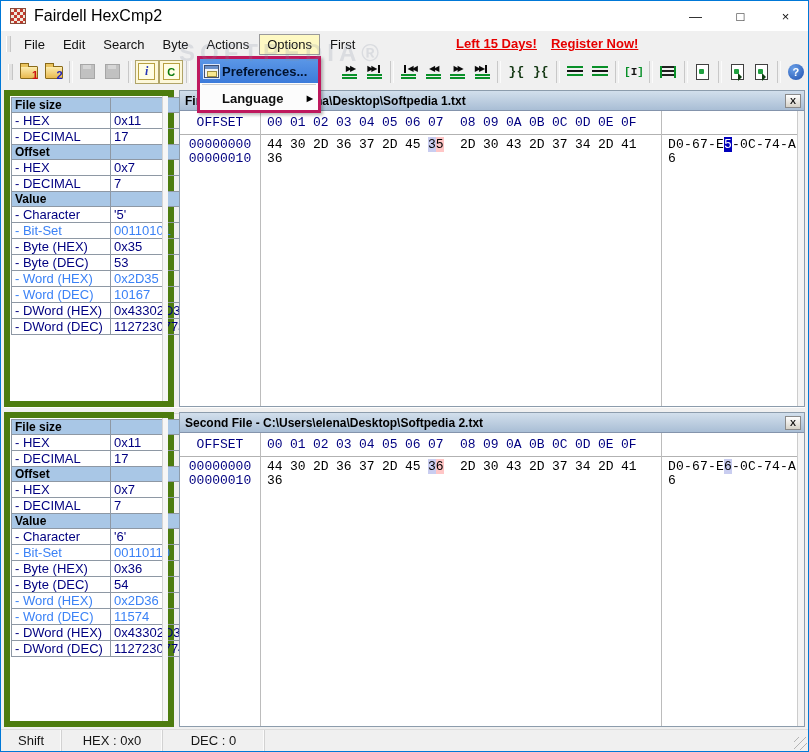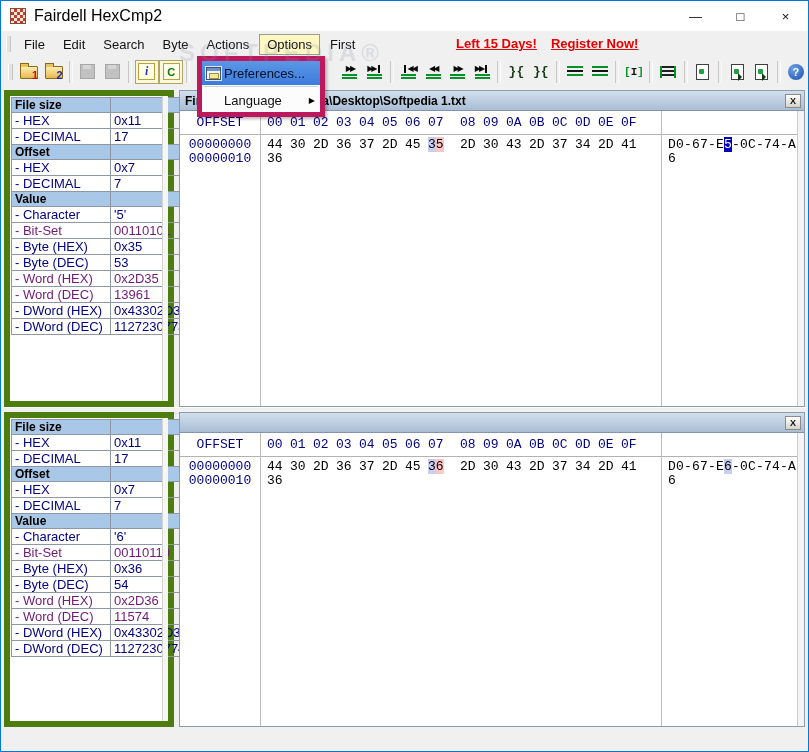--- a/index.html
+++ b/index.html
@@ -51,21 +51,21 @@
   .ic-doc{width:11px;height:14px;background:#fff;border:1px solid #404040;position:relative;}
   .ic-doc::after{content:"";position:absolute;left:2px;top:4px;width:5px;height:5px;background:#20a040;border-radius:1px;}
   .ic-doc.arr::before{content:"";position:absolute;right:-3px;bottom:-2px;border:4px solid transparent;border-left-color:#0e3e12;}
   .ic-help{width:16px;height:16px;border-radius:50%;background:radial-gradient(circle at 35% 30%,#6aa0e8,#1e4fae);color:#fff;font-weight:bold;font-size:11px;display:flex;align-items:center;justify-content:center;}
   .ic-prefs{width:15px;height:13px;border:1px solid #405070;background:#f0f4fa;position:relative;box-sizing:border-box;}
   .ic-prefs::before{content:"";position:absolute;left:0;top:0;right:0;height:3px;background:#6a90c8;}
   .ic-prefs::after{content:"";position:absolute;left:2px;top:5px;width:8px;height:4px;background:#f8e890;border:1px solid #a09040;}
   .ic-refresh svg{display:block;}
 
   
-  .menu-popup{position:absolute;left:196px;top:55px;width:118px;background:#fcfcfc;border:5px solid #be185d;box-shadow:2px 2px 3px rgba(0,0,0,.28);z-index:40;}
+  .menu-popup{position:absolute;left:196px;top:55px;width:118px;background:#fcfcfc;border:3px solid #be185d;box-shadow:2px 2px 3px rgba(0,0,0,.28);z-index:40;font-weight:bold;}
   .menu-item{height:24px;display:flex;align-items:center;font-size:13px;color:#101010;position:relative;}
   .menu-item.highlight{background:linear-gradient(#5b97e6,#3c7bda);color:#00122e;}
   .mi-icon{width:22px;display:flex;align-items:center;justify-content:center;flex:0 0 auto;}
   .menu-item.highlight .mi-icon .ic-prefs{box-shadow:0 0 0 1px #dce8fa;}
   .mi-label{flex:1;}
   .mi-arrow{font-size:8px;margin-right:5px;color:#000;}
   .menu-sep{height:1px;background:#d2d2d2;margin:1px 2px;}
 
   
   .content{flex:1;position:relative;background:#f0f0f0;}
@@ -75,21 +75,21 @@
   .splitter{position:absolute;left:3px;right:3px;top:320px;height:5px;background:#f0f0f0;border-top:1px solid #fdfdfd;border-bottom:1px solid #d9d9d9;}
 
   .sidebar{position:absolute;left:0;top:0;bottom:0;width:170px;background:#fff;border:6px solid #4d7c0f;box-sizing:border-box;}
   .side-strip{position:absolute;right:0;top:0;bottom:0;width:5px;border-left:1px solid #d4d4d4;background:#f6f6f6;}
   .info-table{border-collapse:collapse;margin:1px 0 0 1px;table-layout:fixed;width:162px;}
   .info-table td{border:1px solid #8e98a4;height:13px;font-size:13px;padding:0 3px;overflow:hidden;white-space:nowrap;}
   .info-table td.lbl{width:92px;}
   .info-table td.val{width:62px;}
   .info-table tr.hdr td{background:#a9c7e6;font-weight:bold;color:#000;font-size:12px;}
   .c-navy{color:#000080;}
-  .c-green{color:#701a75;}
+  .c-green{color:#3b82f6;}
 
   .hexpanel{position:absolute;left:175px;top:0;right:0;bottom:0;background:#fff;border:1px solid #8c9cac;box-sizing:border-box;display:flex;flex-direction:column;}
   .hexpanel-header{height:19px;flex:0 0 auto;background:linear-gradient(#d2dfec,#a9bed5);border-bottom:1px solid #8494ac;display:flex;align-items:center;font-weight:bold;font-size:12px;color:#000;padding-left:5px;}
   .panel-close{margin-left:auto;margin-right:3px;width:16px;height:14px;border:1px solid #8a8a8a;background:linear-gradient(#ffffff,#d6d2c8);display:flex;align-items:center;justify-content:center;font-size:9px;font-weight:bold;color:#111;box-sizing:border-box;}
   .hex-body{position:relative;flex:1;font-family:"Liberation Mono",monospace;font-size:13px;color:#000;overflow:hidden;}
   .vline{position:absolute;top:0;bottom:0;width:1px;background:#bcbcbc;}
   .vl-1{left:80px;}
   .vl-2{left:481px;}
   .right-strip{position:absolute;right:0;top:0;bottom:0;width:6px;border-left:1px solid #cccccc;background:#f4f4f4;}
   .hex-colhead{display:flex;height:23px;line-height:23px;border-bottom:1px solid #b2b2b2;color:#000080;}
@@ -336,21 +336,21 @@
               <tr>
                 <td class="lbl c-navy">- Byte (DEC)</td>
                 <td class="val c-navy">53</td>
               </tr>
               <tr>
                 <td class="lbl c-green">- Word (HEX)</td>
                 <td class="val c-green">0x2D35</td>
               </tr>
               <tr>
                 <td class="lbl c-green">- Word (DEC)</td>
-                <td class="val c-green">13961</td>
+                <td class="val c-green">10167</td>
               </tr>
               <tr>
                 <td class="lbl c-navy">- DWord (HEX)</td>
                 <td class="val c-navy">0x43302D35</td>
               </tr>
               <tr>
                 <td class="lbl c-navy">- DWord (DEC)</td>
                 <td class="val c-navy">1127230773</td>
               </tr>
             </tbody>
@@ -451,20 +451,21 @@
               <tr>
                 <td class="lbl c-navy">- DWord (DEC)</td>
                 <td class="val c-navy">1127230774</td>
               </tr>
             </tbody>
           </table>
         <div class="side-strip"></div>
       </div>
       <div class="hexpanel">
         <div class="hexpanel-header">
+          <span class="panel-title">Second File - C:\Users\elena\Desktop\Softpedia 2.txt</span>
           <span class="panel-close">X</span>
         </div>
         <div class="hex-body">
           <div class="vline vl-1"></div>
           <div class="vline vl-2"></div>
           <div class="right-strip"></div>
           <div class="hex-colhead">
             <span class="offset-cell">OFFSET</span>
             <span class="bytes-cell byte-headers"><span class="hx">00</span><span class="hx">01</span><span class="hx">02</span><span class="hx">03</span><span class="hx">04</span><span class="hx">05</span><span class="hx">06</span><span class="hx">07</span><span class="hx g8">08</span><span class="hx">09</span><span class="hx">0A</span><span class="hx">0B</span><span class="hx">0C</span><span class="hx">0D</span><span class="hx">0E</span><span class="hx">0F</span></span>
           </div>
@@ -478,15 +479,22 @@
                 <span class="offset-cell">00000010</span>
                 <span class="bytes-cell"><span class="hx">36</span></span>
                 <span class="ascii-cell">6</span>
               </div>
             </div>
         </div>
       </div>
     </div>
   </div>
 
+  <div class="statusbar">
+    <div class="sb-seg sb-1">Shift</div>
+    <div class="sb-seg sb-2">HEX : 0x0</div>
+    <div class="sb-seg sb-3">DEC : 0</div>
+    <div class="sb-seg sb-4"></div>
+    <div class="resize-grip"></div>
+  </div>
 
   <div class="watermark">SOFTPEDIA®</div>
 </div>
 
 </body></html>

